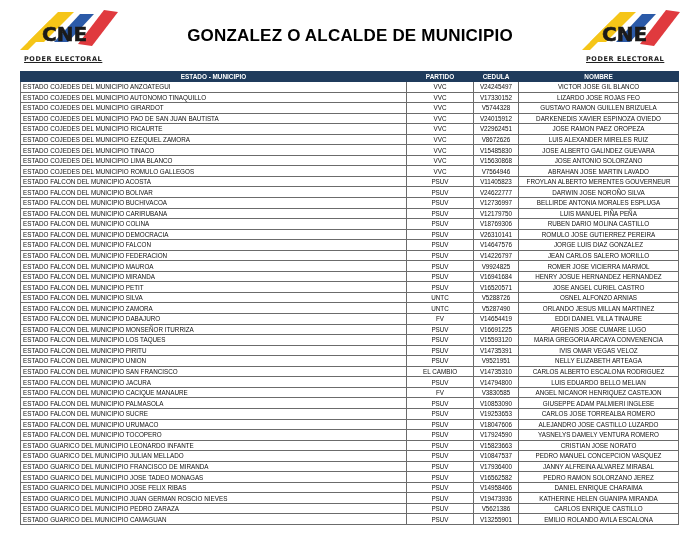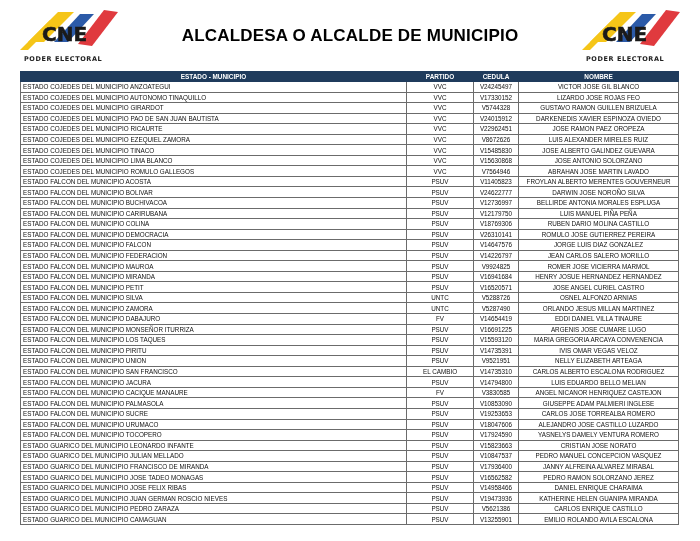--- a/index.html
+++ b/index.html
@@ -1,21 +1,21 @@
 <!DOCTYPE html>
 <html><head>
 <meta charset="utf-8">
 <style>
   html, body { margin: 0; padding: 0; background: #ffffff; }
   body { width: 700px; height: 541px; position: relative; overflow: hidden; font-family: "Liberation Sans", sans-serif; }
   .logo { position: absolute; top: 0; width: 112px; height: 64px; }
   .logo.left { left: 18px; }
   .logo.right { left: 572px; }
   .logo svg { position: absolute; left: 0; top: 0; }
-  .logo .tagline { position: absolute; left: 6px; top: 55px; font-size: 6.5px; font-weight: bold; letter-spacing: 0.6px; color: #222; font-family: "DejaVu Sans", sans-serif; white-space: nowrap; }
+  .logo .tagline { position: absolute; left: 6px; top: 55px; font-size: 6.5px; font-weight: bold; letter-spacing: 0.6px; color: #222; font-family: "DejaVu Sans", sans-serif; white-space: nowrap; text-decoration: underline; }
   .logo.right .tagline { left: 14px; }
   .title { position: absolute; left: 0; width: 700px; top: 26px; text-align: center; font-size: 17px; font-weight: bold; color: #000; letter-spacing: 0.2px; }
   table.grid { position: absolute; left: 20px; top: 71px; width: 658px; border-collapse: collapse; table-layout: fixed; }
   table.grid th { background: #1f3b5c; color: #ffffff; font-size: 6.4px; font-weight: bold; height: 9px; padding: 0 2px; border: 1px solid #1f3b5c; text-align: center; white-space: nowrap; overflow: hidden; }
   table.grid td { font-size: 6.3px; color: #111; height: 9.55px; padding: 0 2px; border: 1px solid #6b6b6b; white-space: nowrap; overflow: hidden; line-height: 9px; }
   td.c1 { text-align: left; }
   td.c2, td.c3, td.c4 { text-align: center; }
   col.k1 { width: 386px; } col.k2 { width: 67px; } col.k3 { width: 45px; } col.k4 { width: 160px; }
 </style>
 </head>
@@ -26,21 +26,21 @@
     <polygon points="10,42 40,12 56,12 26,42" fill="#f5c518"></polygon>
     <polygon points="2,50 32,20 40,20 10,50" fill="#f5c518"></polygon>
     <polygon points="36,42 62,14 76,14 50,42" fill="#2b5aa8"></polygon>
     <polygon points="60,44 86,10 100,12 74,46" fill="#e03a3e"></polygon>
     <rect x="22" y="22" width="60" height="20" fill="#ffffff" opacity="0.0"></rect>
     <text x="24" y="41" font-family="DejaVu Sans, sans-serif" font-size="20" font-weight="bold" fill="#1a1a1a" stroke="#1a1a1a" stroke-width="0.6">CNE</text>
   </svg>
   <span class="tagline">PODER ELECTORAL</span>
 </div>
 
-<div class="title">ALCALDESA O ALCALDE DE MUNICIPIO</div>
+<div class="title">GONZALEZ O ALCALDE DE MUNICIPIO</div>
 
 <div class="logo right">
   <svg width="112" height="56" viewBox="0 0 112 56">
     <polygon points="18,42 48,12 64,12 34,42" fill="#f5c518"></polygon>
     <polygon points="10,50 40,20 48,20 18,50" fill="#f5c518"></polygon>
     <polygon points="44,42 70,14 84,14 58,42" fill="#2b5aa8"></polygon>
     <polygon points="68,44 94,10 108,12 82,46" fill="#e03a3e"></polygon>
     <text x="30" y="41" font-family="DejaVu Sans, sans-serif" font-size="20" font-weight="bold" fill="#1a1a1a" stroke="#1a1a1a" stroke-width="0.6">CNE</text>
   </svg>
   <span class="tagline">PODER ELECTORAL</span>

